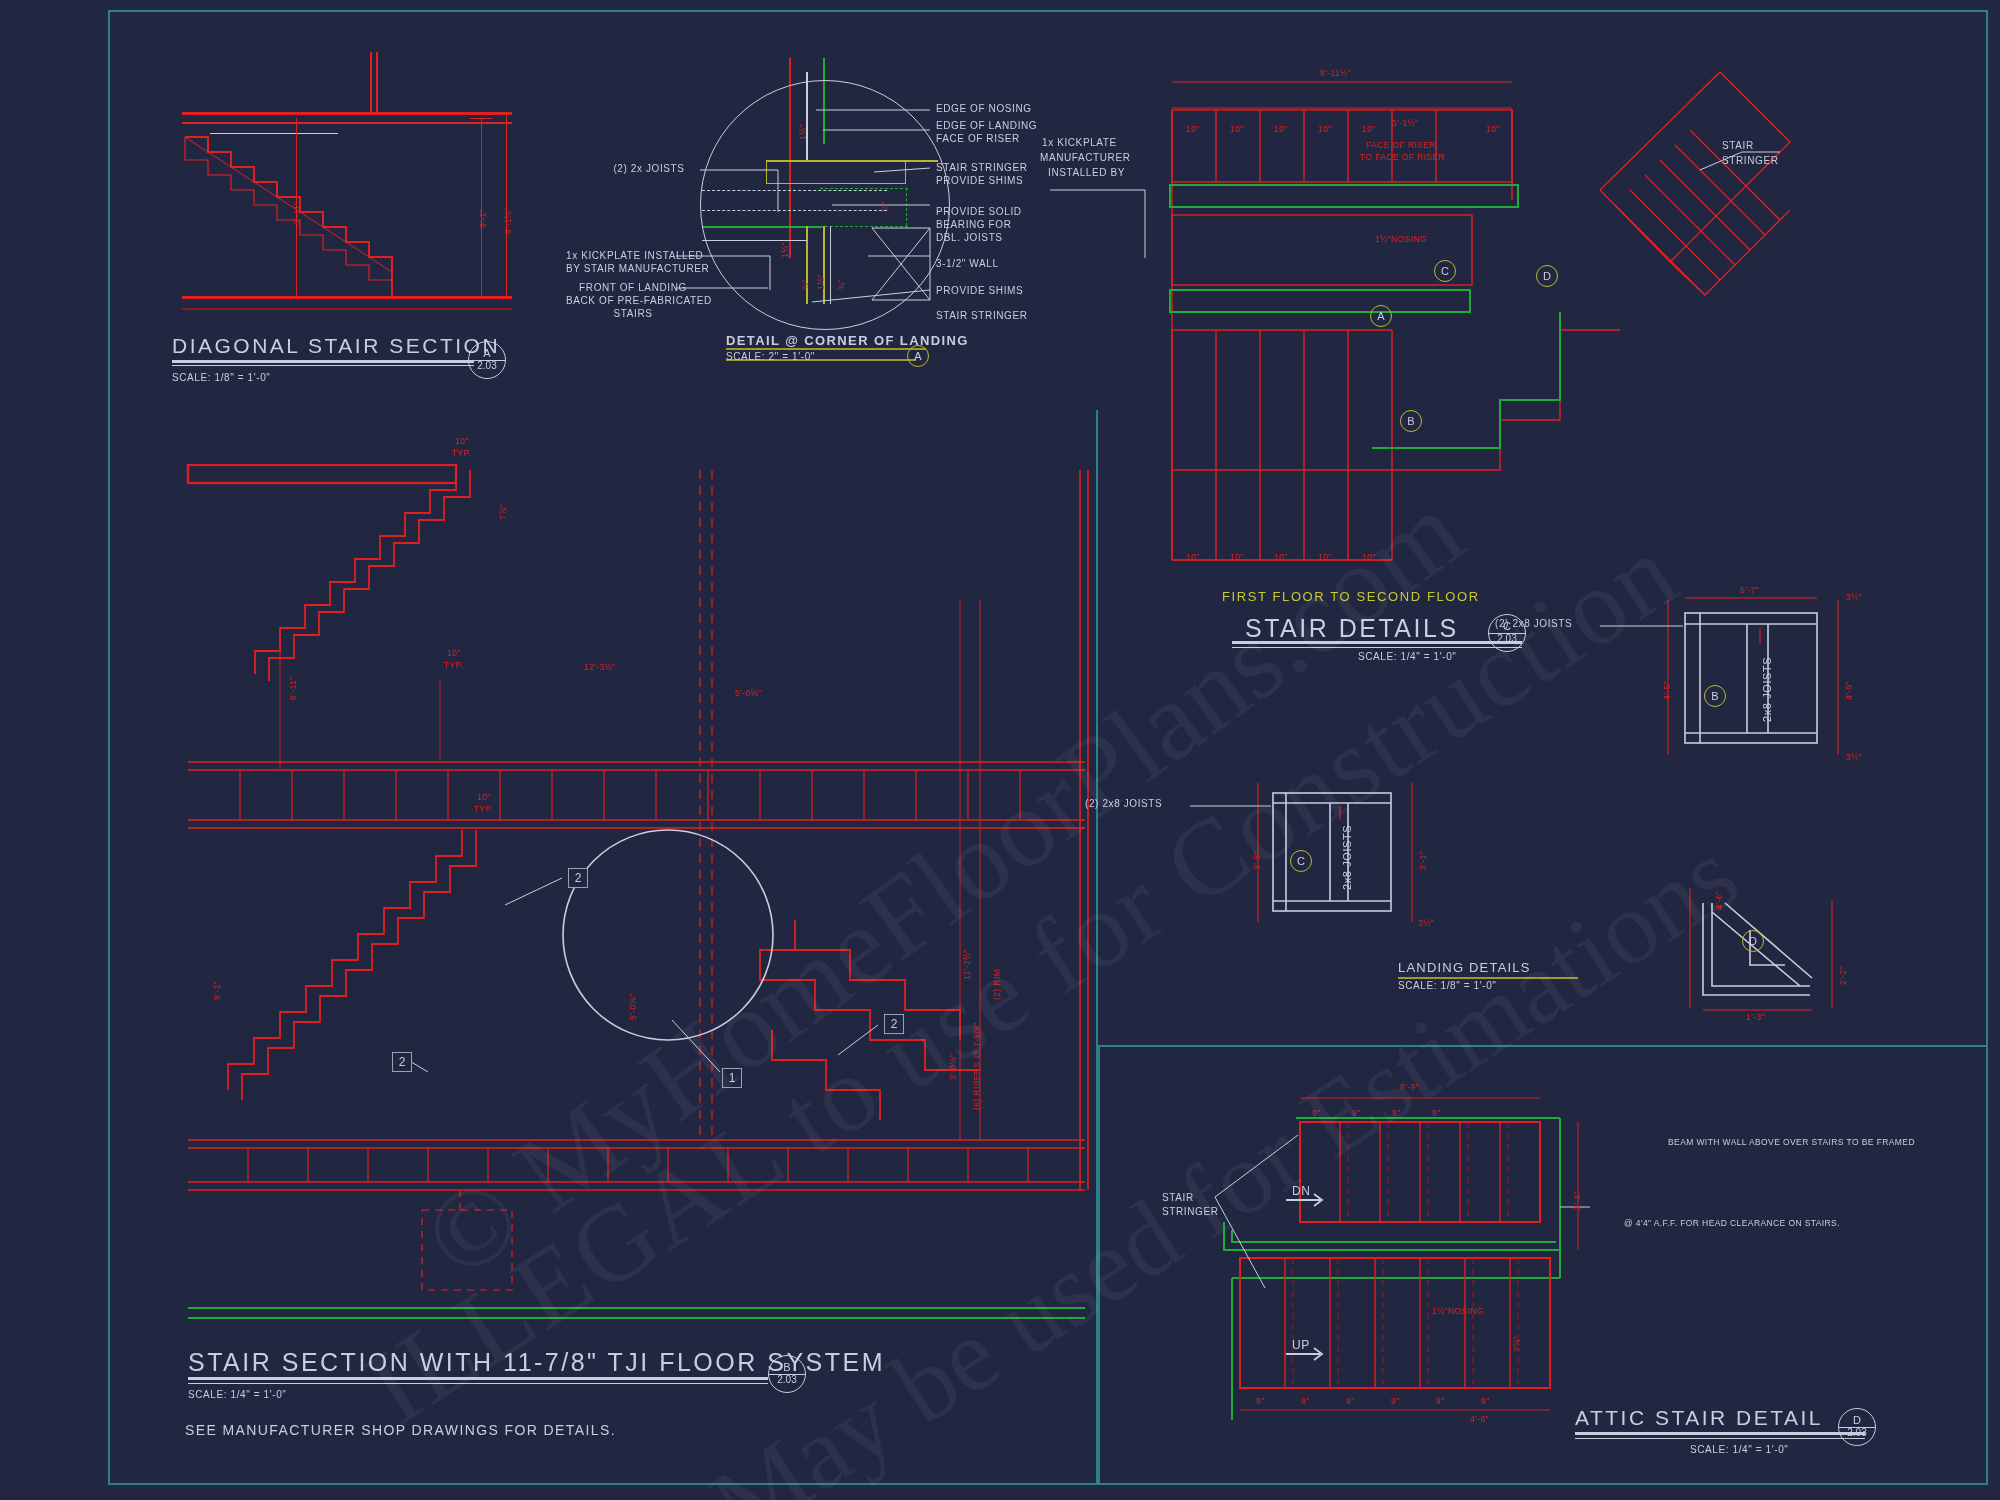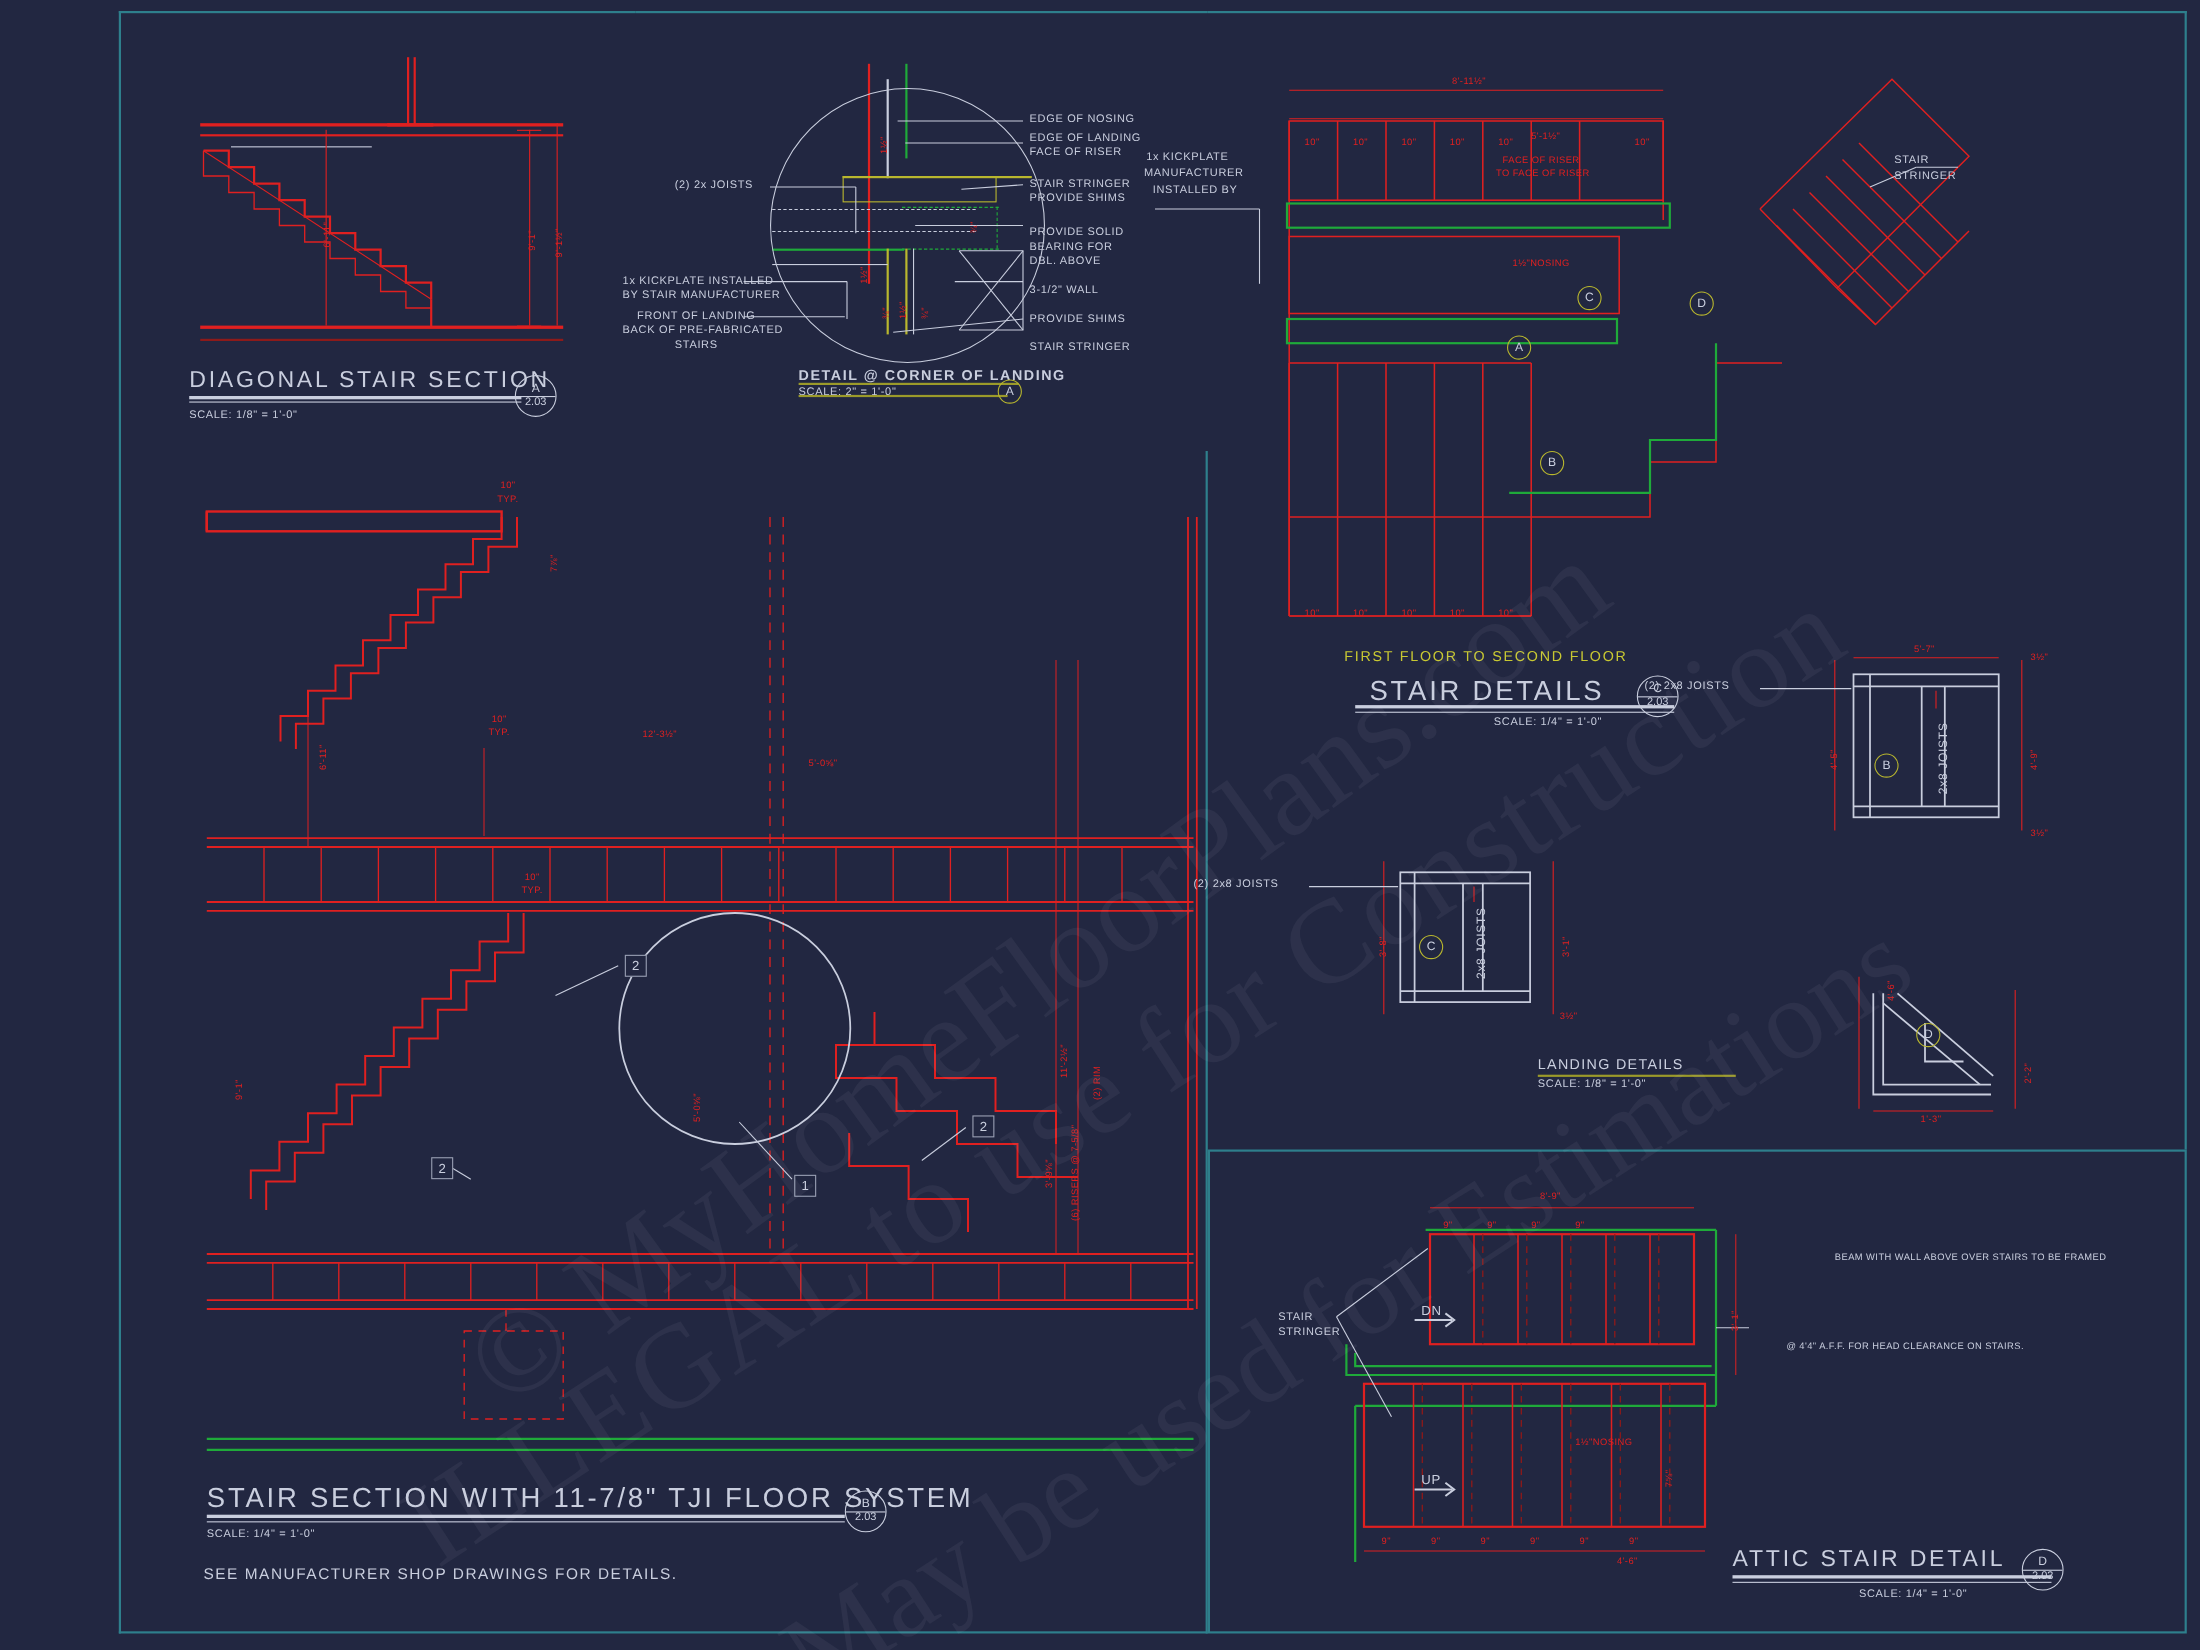--- a/index.html
+++ b/index.html
@@ -186,21 +186,21 @@
     <span class="tx red xs vert" style="left:816px;top:290px;">1½"</span>
     <span class="tx red xs vert" style="left:836px;top:290px;">¾"</span>
 
     <span class="tx sm" style="left:936px;top:103px;">EDGE OF NOSING</span>
     <span class="tx sm" style="left:936px;top:120px;">EDGE OF LANDING</span>
     <span class="tx sm" style="left:936px;top:133px;">FACE OF RISER</span>
     <span class="tx sm" style="left:936px;top:162px;">STAIR STRINGER</span>
     <span class="tx sm" style="left:936px;top:175px;">PROVIDE SHIMS</span>
     <span class="tx sm" style="left:936px;top:206px;">PROVIDE SOLID</span>
     <span class="tx sm" style="left:936px;top:219px;">BEARING FOR</span>
-    <span class="tx sm" style="left:936px;top:232px;">DBL. ABOVE</span>
+    <span class="tx sm" style="left:936px;top:232px;">DBL. JOISTS</span>
     <span class="tx sm" style="left:936px;top:258px;">3-1/2" WALL</span>
     <span class="tx sm" style="left:936px;top:285px;">PROVIDE SHIMS</span>
     <span class="tx sm" style="left:936px;top:310px;">STAIR STRINGER</span>
 
     <span class="tx sm rt" style="left:600px;top:163px;width:98px;">(2) 2x JOISTS</span>
     <span class="tx sm rt" style="left:566px;top:250px;width:134px;">1x KICKPLATE INSTALLED</span>
     <span class="tx sm rt" style="left:566px;top:263px;width:134px;">BY STAIR MANUFACTURER</span>
     <span class="tx sm rt" style="left:566px;top:282px;width:134px;">FRONT OF LANDING</span>
     <span class="tx sm rt" style="left:566px;top:295px;width:134px;">BACK OF PRE-FABRICATED</span>
     <span class="tx sm rt" style="left:566px;top:308px;width:134px;">STAIRS</span>

